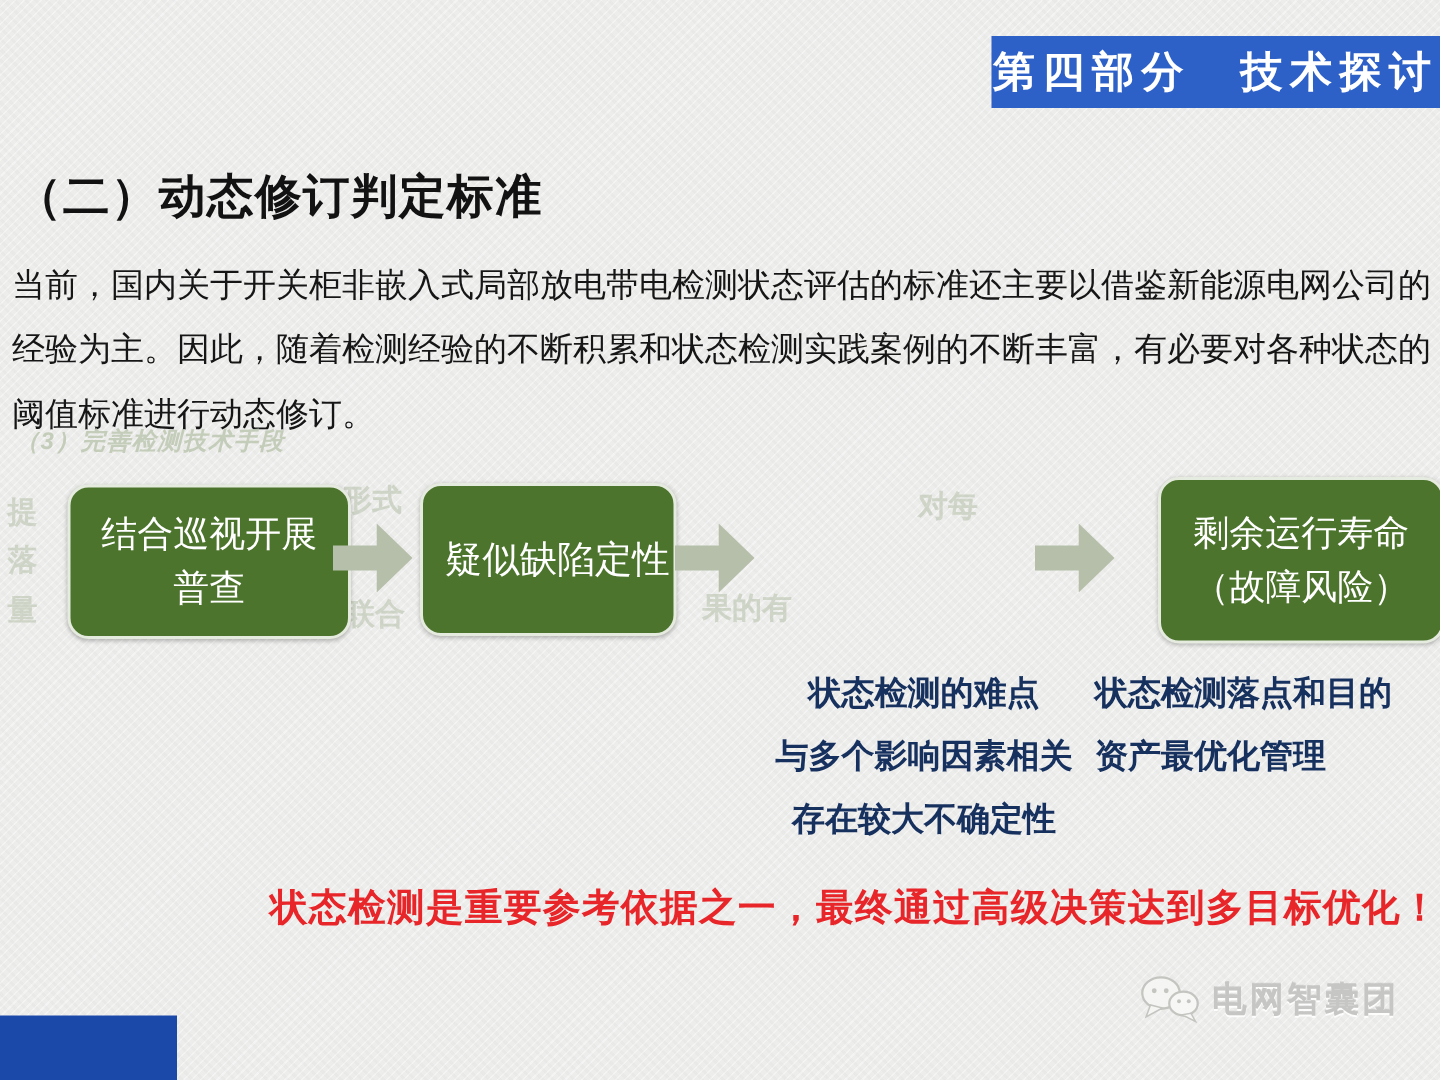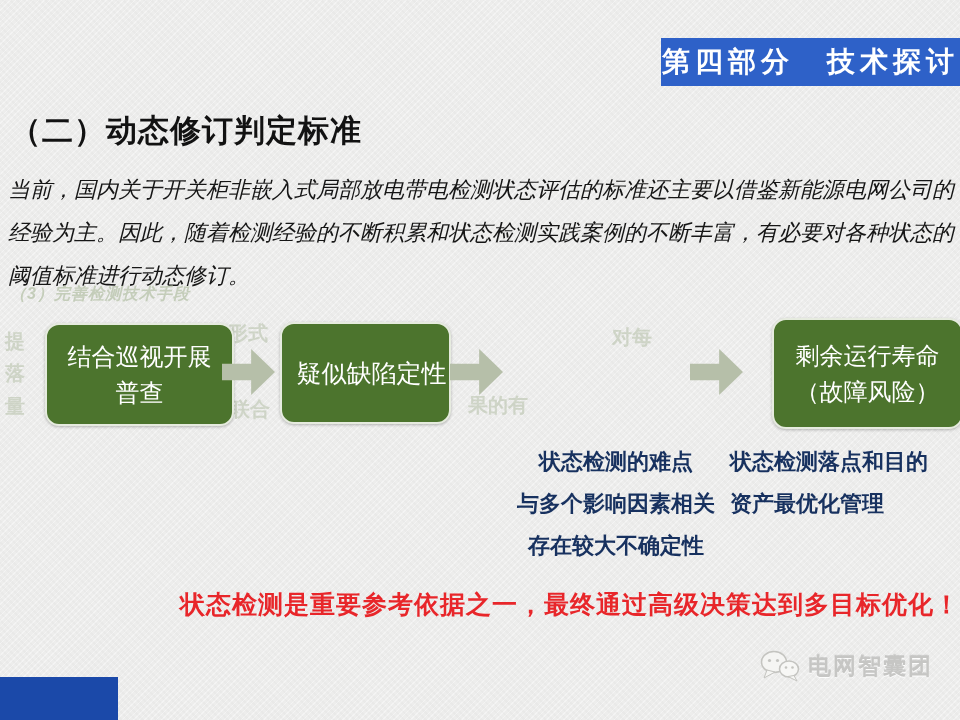--- a/index.html
+++ b/index.html
@@ -12,29 +12,29 @@
     width:960px;height:720px;
     overflow:hidden;
     background-color:#ededec;
     background-image:
       repeating-linear-gradient(45deg, rgba(0,0,0,0.015) 0 2px, transparent 2px 5px),
       repeating-linear-gradient(-45deg, rgba(255,255,255,0.4) 0 1px, transparent 1px 4px);
   }
   .banner{
     position:absolute;left:661px;top:24px;width:299px;height:48px;
     display:flex;align-items:center;justify-content:center;
-    color:#ffffff;font-size:28px;letter-spacing:5px;font-weight:600;margin-top:14px;
+    color:#ffffff;font-size:28px;letter-spacing:5px;font-weight:600;
   }
   .page-title{
     position:absolute;left:10px;top:110px;
     font-size:31px;font-weight:800;color:#121212;letter-spacing:1px;
   }
   .body-par{
     position:absolute;left:8px;top:168px;width:940px;
-    font-size:22px;color:#161616;font-style:italic;
+    font-size:22px;color:#161616;
   }
   .body-par .ln{line-height:43px;white-space:nowrap;}
   .ghost-heading{
     position:absolute;left:10px;top:284px;
     font-size:16px;font-weight:700;color:rgba(185,196,173,0.8);
     letter-spacing:1px;
     font-style:italic;
   }
   .ghost-frag{
     position:absolute;font-size:20px;font-weight:700;

